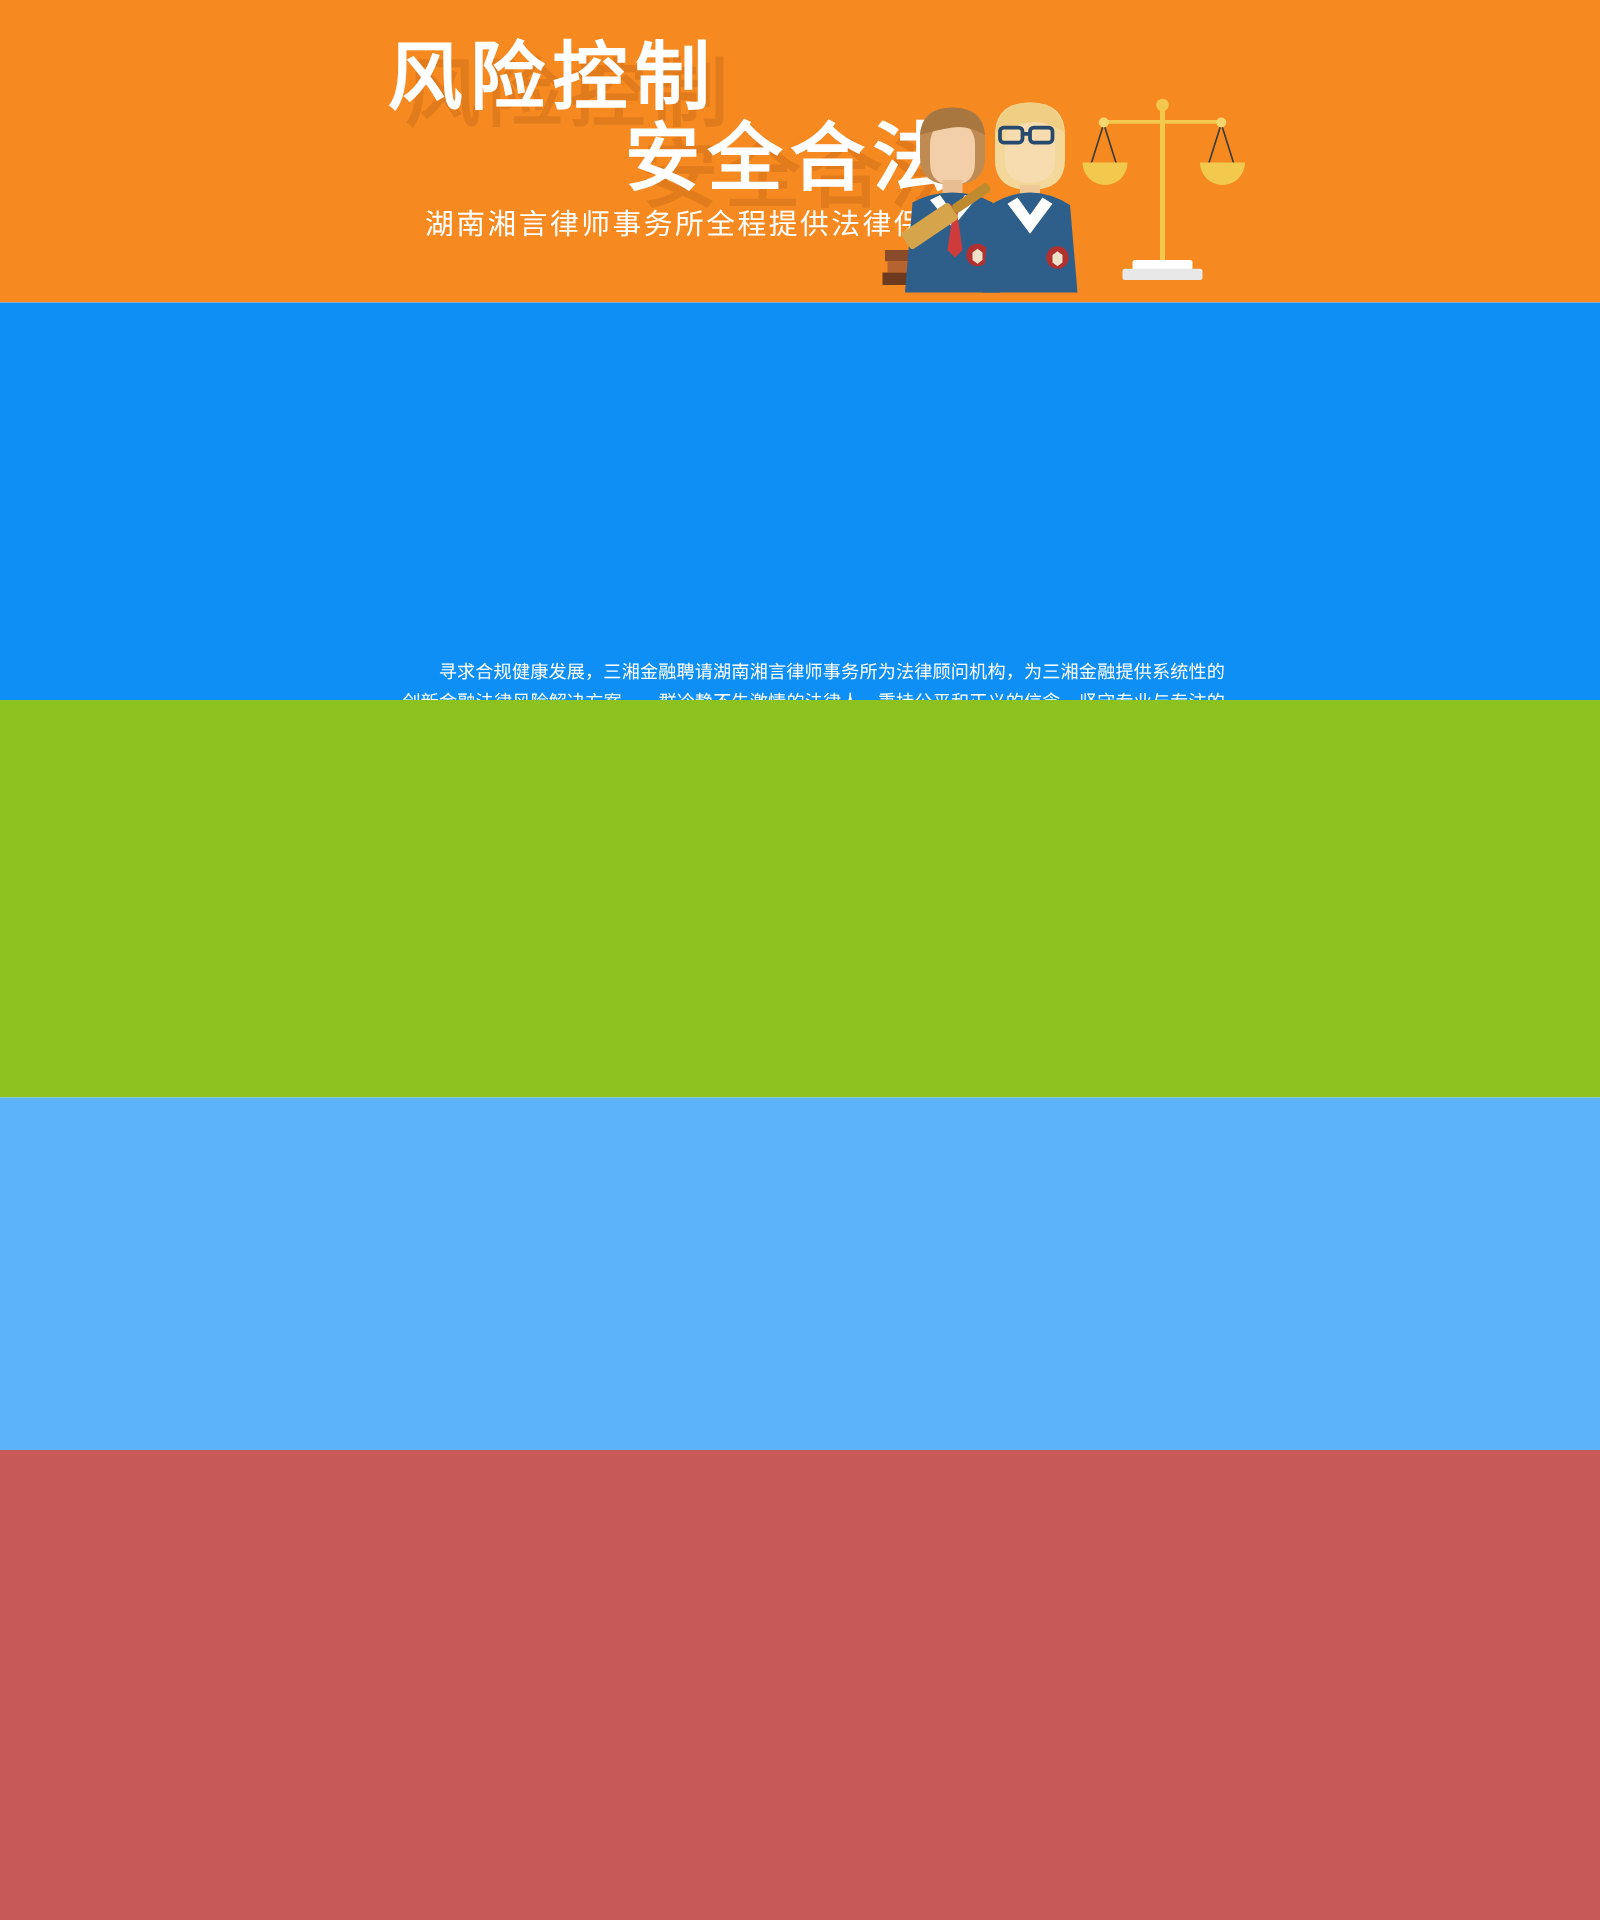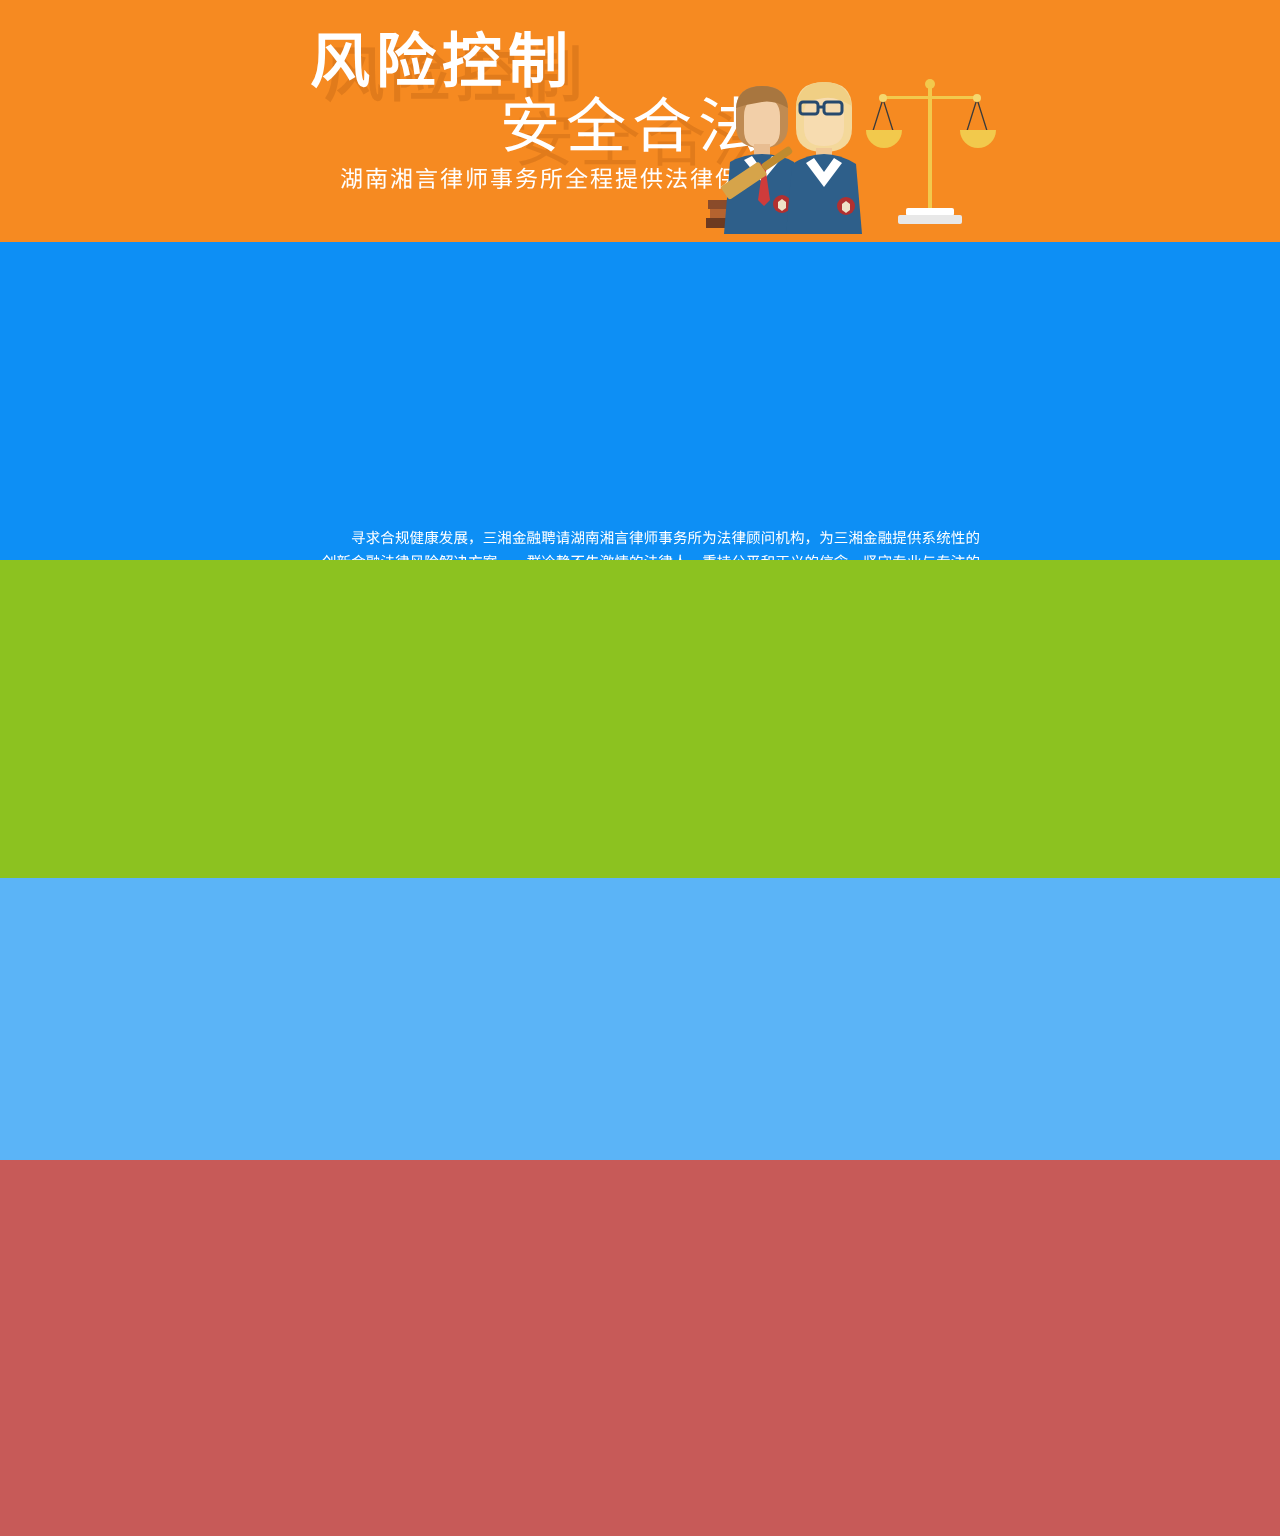--- a/index.html
+++ b/index.html
@@ -22,21 +22,21 @@
     position: absolute; left: 310px; top: 30px;
     width: 480px;
   }
   .hero-l1 {
     font-size: 60px; font-weight: bold; color: #ffffff;
     letter-spacing: 6px; line-height: 1.05;
     text-shadow: 14px 14px 0 rgba(208,112,24,.55);
     white-space: nowrap;
   }
   .hero-l2 {
-    font-size: 60px; font-weight: normal; color: #ffffff;
+    font-size: 60px; font-weight: bold; color: #ffffff;
     letter-spacing: 6px; line-height: 1.05;
     margin-left: 190px; margin-top: 2px;
     text-shadow: 14px 14px 0 rgba(208,112,24,.55);
     white-space: nowrap;
   }
   .hero-sub {
     position: absolute; left: 340px; top: 160px;
     font-size: 23px; color: #ffffff; letter-spacing: 2px;
     white-space: nowrap;
   }

